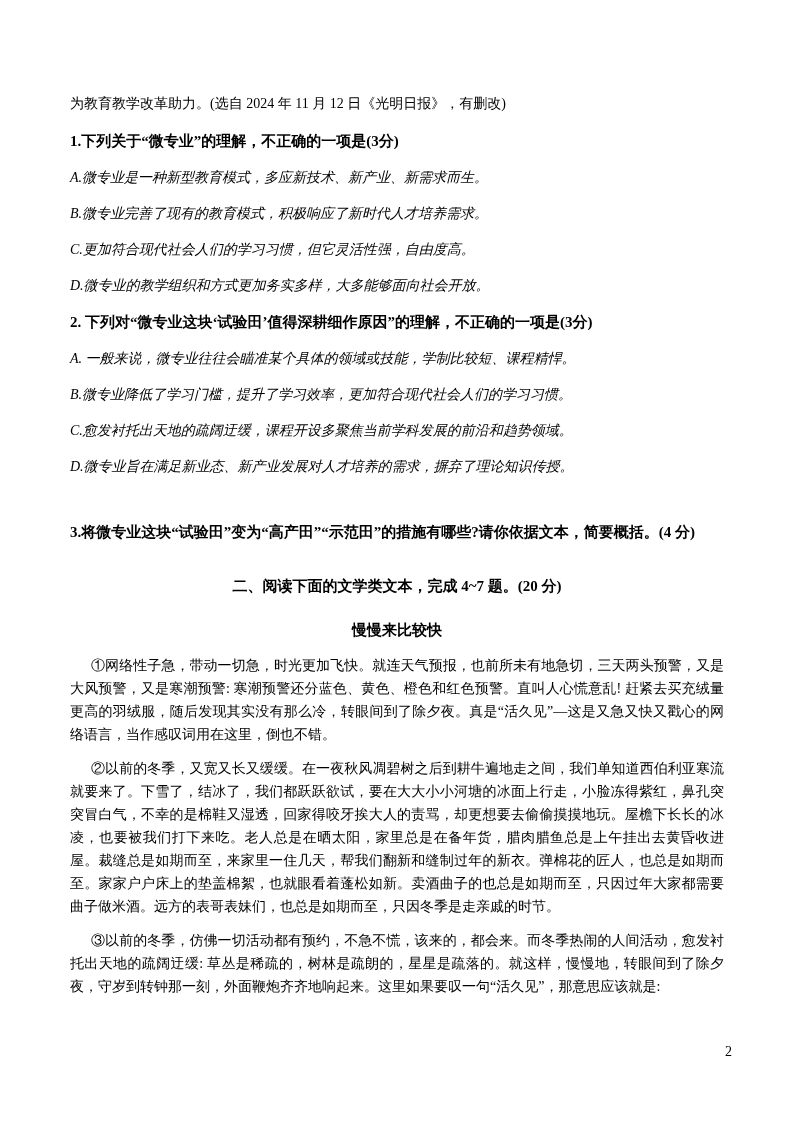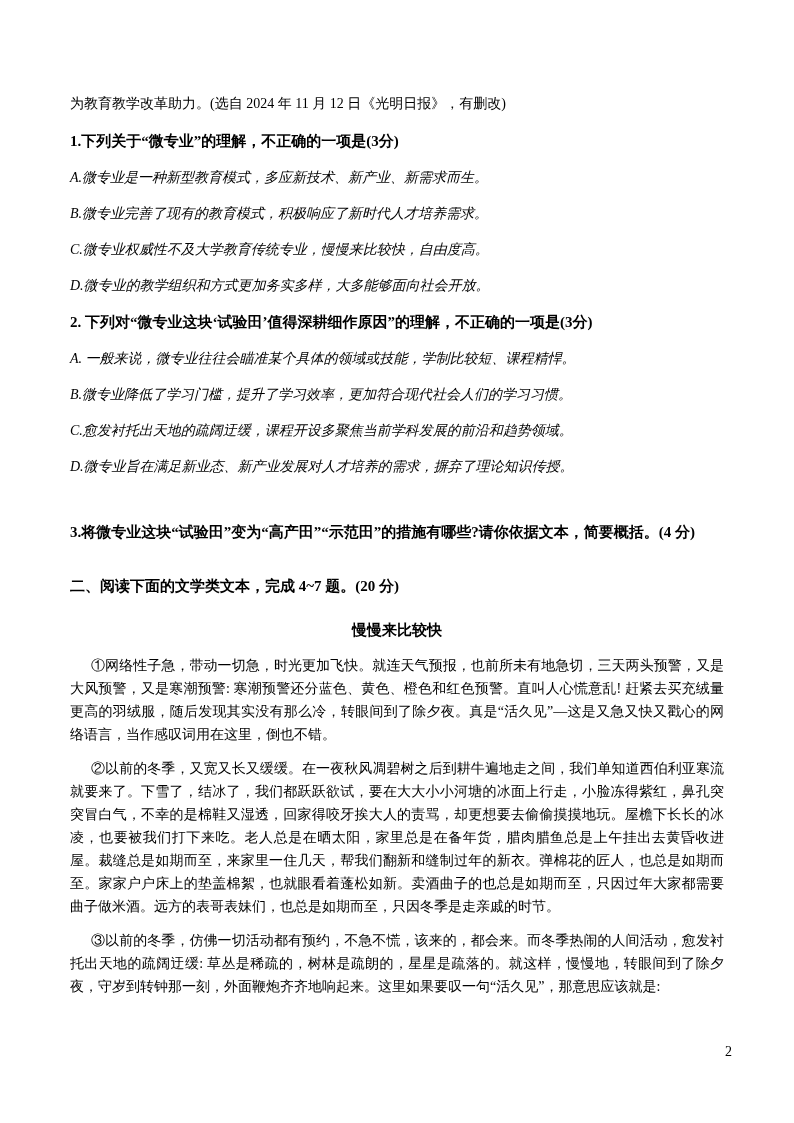--- a/index.html
+++ b/index.html
@@ -24,20 +24,21 @@
     line-height: 20px;
   }
   .option { margin: 0 0 17px 0; line-height: 19px; font-style: italic; }
   .q2-block { margin-top: 12px; }
   .q3-stem { margin-top: 46px; margin-bottom: 0; }
   .section-heading {
     font-weight: bold;
     font-size: 15px;
     margin: 34px 0 0 0;
     line-height: 20px;
+    text-align: center;
   }
   .essay-title {
     text-align: center;
     font-weight: bold;
     font-size: 15px;
     margin: 24px 0 14px 0;
     line-height: 20px;
   }
   .para {
     text-align: justify;
@@ -57,21 +58,21 @@
 <body>
 
 <div class="page">
 
   <p class="source-line">为教育教学改革助力。(选自 2024 年 11 月 12 日《光明日报》，有删改)</p>
 
   <div>
     <p class="stem">1.下列关于“微专业”的理解，不正确的一项是(3分)</p>
     <p class="option">A.微专业是一种新型教育模式，多应新技术、新产业、新需求而生。</p>
     <p class="option">B.微专业完善了现有的教育模式，积极响应了新时代人才培养需求。</p>
-    <p class="option">C.微专业权威性不及大学教育传统专业，慢慢来比较快，自由度高。</p>
+    <p class="option">C.更加符合现代社会人们的学习习惯，但它灵活性强，自由度高。</p>
     <p class="option">D.微专业的教学组织和方式更加务实多样，大多能够面向社会开放。</p>
   </div>
 
   <div class="q2-block">
     <p class="stem">2. 下列对“微专业这块‘试验田’值得深耕细作原因”的理解，不正确的一项是(3分)</p>
     <p class="option">A. 一般来说，微专业往往会瞄准某个具体的领域或技能，学制比较短、课程精悍。</p>
     <p class="option">B.微专业降低了学习门槛，提升了学习效率，更加符合现代社会人们的学习习惯。</p>
     <p class="option">C.愈发衬托出天地的疏阔迂缓，课程开设多聚焦当前学科发展的前沿和趋势领域。</p>
     <p class="option">D.微专业旨在满足新业态、新产业发展对人才培养的需求，摒弃了理论知识传授。</p>
   </div>

